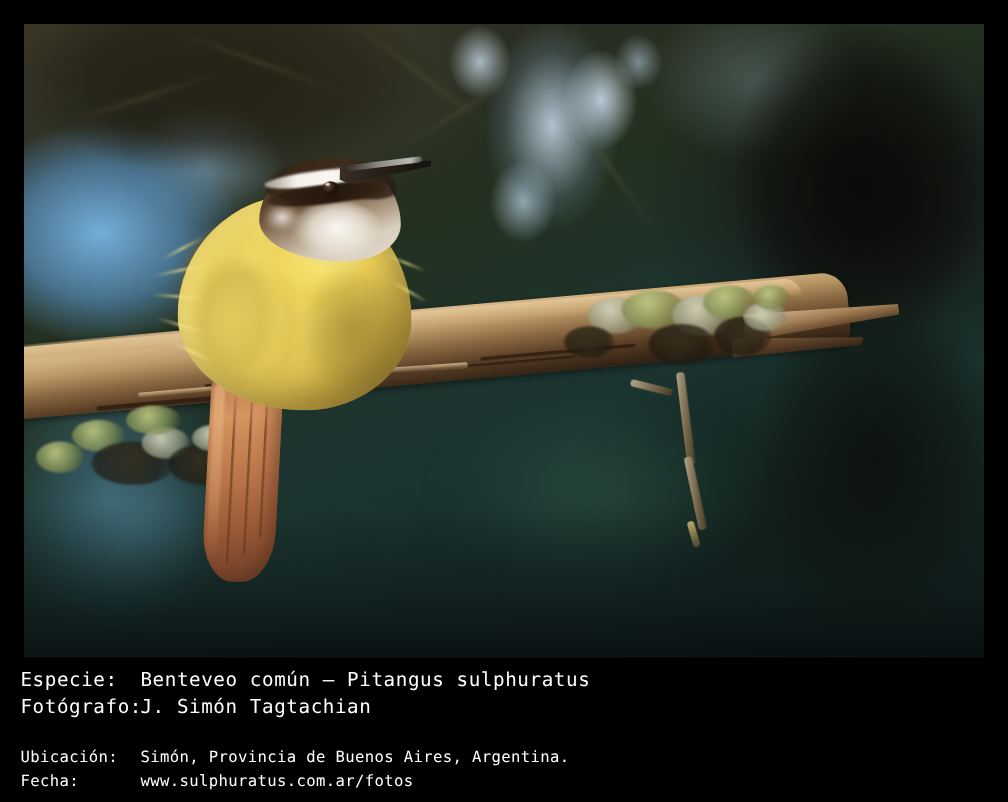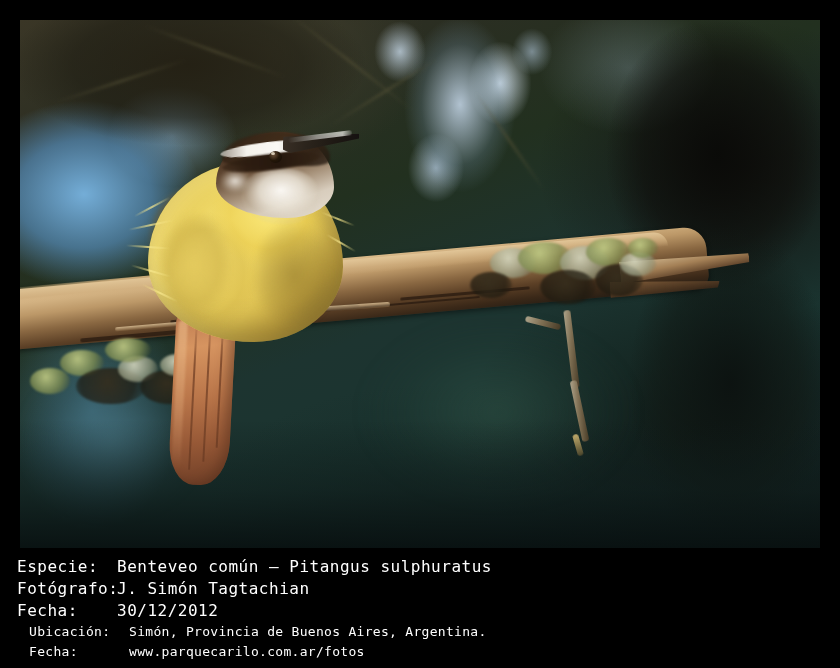--- a/index.html
+++ b/index.html
@@ -293,21 +293,21 @@
     font-size: 16px;
     line-height: 19px;
     letter-spacing: 0.5px;
   }
   .cap-big .cap-label { width: 100px; }
   .cap-small {
     font-size: 13px;
     line-height: 16px;
     letter-spacing: 0.3px;
   }
-  .cap-small .cap-label { width: 100px; margin-left: 12px; }
+  .cap-small .cap-label { width: 100px; }
 
   #row-especie   { top: 9px; }
   #row-fotografo { top: 31px; }
   #row-fecha     { top: 53px; }
   #row-ubicacion { top: 76px; }
   #row-fuente    { top: 96px; }
 </style>
 </head>
 <body>
 
@@ -408,25 +408,22 @@
 <div id="caption">
 
   <div class="cap-row cap-big" id="row-especie">
     <span class="cap-label">Especie:</span><span class="cap-value">Benteveo común — Pitangus sulphuratus</span>
   </div>
 
   <div class="cap-row cap-big" id="row-fotografo">
     <span class="cap-label">Fotógrafo:</span><span class="cap-value">J. Simón Tagtachian</span>
   </div>
 
-  <div class="cap-row cap-big" id="row-fecha">
-    <span class="cap-label">Fecha:</span><span class="cap-value">30/12/2012</span>
-  </div>
 
   <div class="cap-row cap-small" id="row-ubicacion">
     <span class="cap-label">Ubicación:</span><span class="cap-value">Simón, Provincia de Buenos Aires, Argentina.</span>
   </div>
 
   <div class="cap-row cap-small" id="row-fuente">
-    <span class="cap-label">Fecha:</span><span class="cap-value">www.parquecarilo.com.ar/fotos</span>
+    <span class="cap-label">Fecha:</span><span class="cap-value">www.sulphuratus.com.ar/fotos</span>
   </div>
 
 </div>
 
 </body></html>

